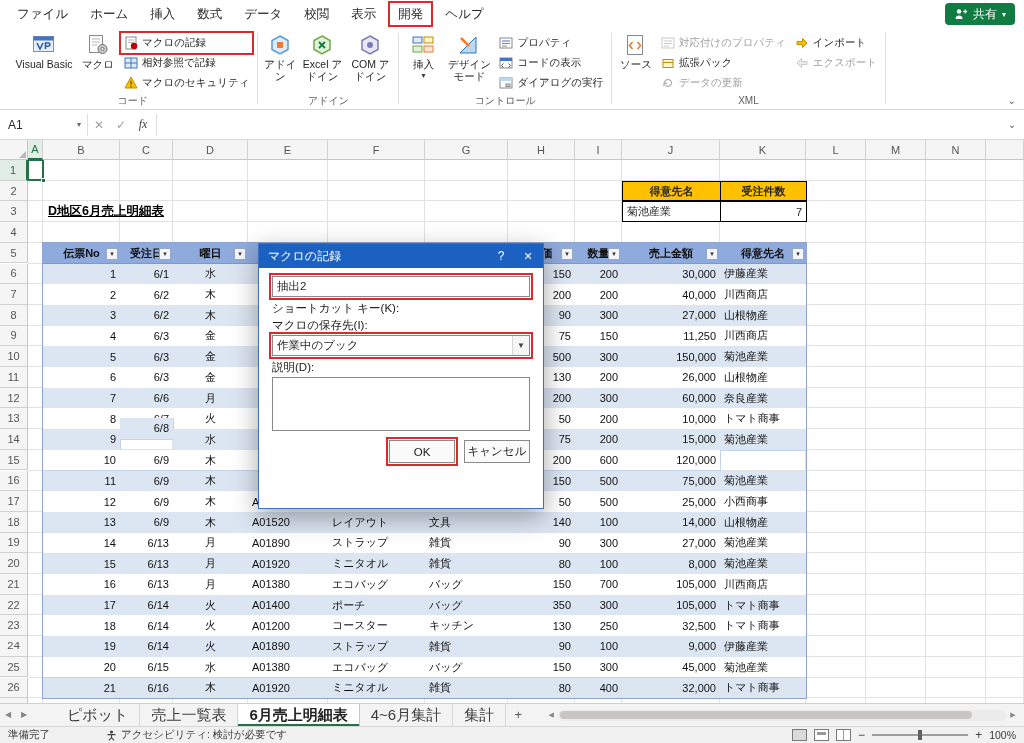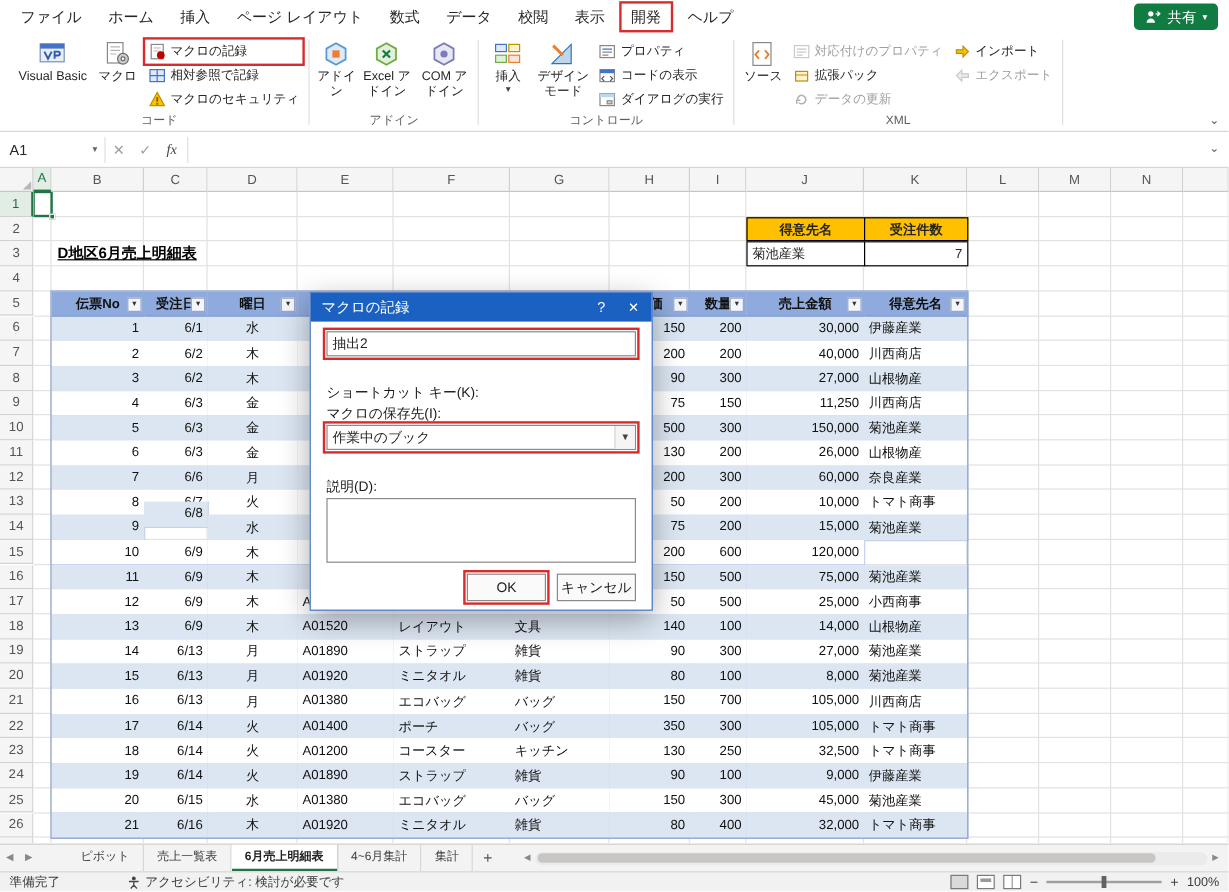--- a/index.html
+++ b/index.html
@@ -65,36 +65,36 @@
   .selhandle { position:absolute; left:13px; top:18px; width:5px; height:5px; background:#217346; border:1px solid #fff; z-index:3; }
 
   
   .dialog { position:absolute; left:258px; top:243px; width:286px; height:266px; background:#fff; border:1px solid #3D6FC4; box-shadow:0 8px 24px rgba(0,0,0,.35); z-index:50; font-size:11.5px; }
   .dlg-title { height:24px; background:#1B61C1; color:#fff; display:flex; align-items:center; padding-left:9px; font-size:12px; }
   .dlg-title-text { flex:1; }
   .dlg-help { width:24px; text-align:center; }
   .dlg-close { width:30px; text-align:center; font-size:11px; }
   .dlg-body { padding:8px 13px 0; }
   .dlg-label { margin:2px 0 2px; font-size:11.5px; color:#1a1a1a; }
-  .dlg-label.gap { margin-top:23px; }
+  .dlg-label.gap { margin-top:4px; }
   .dlg-input { height:21px; border:1px solid #8A8A8A; display:flex; align-items:center; padding:0 4px; background:#fff; }
   .dlg-shortcut-row { display:flex; align-items:center; gap:2px; padding-left:44px; margin:2px 0 4px; height:22px; }
   .dlg-keybox { width:22px; height:20px; border:1px solid #8A8A8A; display:inline-block; background:#fff; }
   .dlg-combo { height:21px; border:1px solid #8A8A8A; display:flex; align-items:center; padding:0 0 0 4px; background:#fff; }
   .combo-arrow { margin-left:auto; width:17px; height:19px; text-align:center; font-size:8px; line-height:19px; color:#444; border-left:1px solid #D6D6D6; background:#F5F5F5; }
   .dlg-textarea { height:54px; border:1px solid #8A8A8A; background:#fff; }
   .dlg-buttons { display:flex; justify-content:flex-end; gap:9px; margin-top:9px; }
   .dlg-btn { width:66px; height:23px; border:1px solid #8A8A8A; background:#FAFAFA; font-size:11.5px; font-family:inherit; color:#1a1a1a; }
   .ann-box { outline:2px solid #D92B2B; outline-offset:1px; }
 
   
   .sheetbar { position:absolute; top:703px; left:0; right:0; height:23px; background:#F3F3F3; border-top:1px solid #D0D0D0; display:flex; align-items:stretch; }
   .nav-arrow { width:16px; line-height:22px; text-align:center; font-size:8px; color:#888; }
   #sheet-tab-list { display:flex; margin-left:24px; }
-  .stab { padding:0 11px; line-height:22px; font-size:10px; color:#3b3b3b; border-right:1px solid #D8D8D8; white-space:nowrap; }
+  .stab { padding:0 11px; line-height:22px; font-size:15px; color:#3b3b3b; border-right:1px solid #D8D8D8; white-space:nowrap; }
   .stab.active { background:#fff; color:#222; font-weight:bold; box-shadow:inset 0 -2px 0 #217346; border-right:1px solid #C8C8C8; }
   .stab-add { width:24px; line-height:22px; text-align:center; font-size:13px; color:#555; }
   .hscroll { flex:1; display:flex; align-items:center; margin-left:14px; padding-right:4px; }
   .hs-arrow { font-size:7px; color:#888; width:14px; text-align:center; }
   .hs-track { flex:1; height:11px; background:#EBEBEB; border-radius:6px; position:relative; }
   .hs-thumb { position:absolute; left:2px; top:1.5px; width:92%; height:8px; background:#C8C6C4; border-radius:5px; }
 
   
   .statusbar { position:absolute; top:726px; left:0; right:0; height:17px; background:#F1F1F1; border-top:1px solid #D6D6D6; display:flex; align-items:center; font-size:10.5px; color:#3b3b3b; padding:0 8px; }
   .sb-acc { display:flex; align-items:center; gap:4px; margin-left:56px; }
@@ -109,21 +109,20 @@
 </style>
 </head>
 <body>
 
 <div id="app">
 
   <div class="tabbar">
     <div class="rtab">ファイル</div>
     <div class="rtab">ホーム</div>
     <div class="rtab">挿入</div>
-    <div class="rtab">ページ レイアウト</div>
     <div class="rtab">数式</div>
     <div class="rtab">データ</div>
     <div class="rtab">校閲</div>
     <div class="rtab">表示</div>
     <div class="rtab ann">開発</div>
     <div class="rtab">ヘルプ</div>
     <div class="share-btn">
       <svg width="14" height="12" viewBox="0 0 14 12">
           <circle cx="5" cy="3.5" r="2.2" fill="#fff"></circle>
           <path d="M1.5 11 a3.5 3.5 0 0 1 7 0 Z" fill="#fff"></path>

